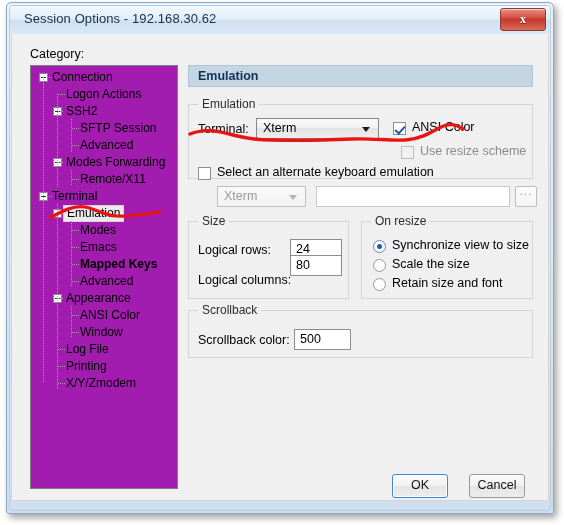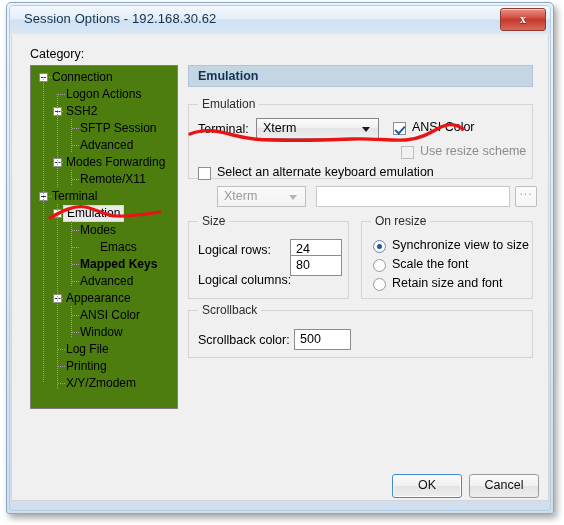--- a/index.html
+++ b/index.html
@@ -87,22 +87,22 @@
     position: absolute;
     left: 18px; top: 13px;
     font-size: 12.5px;
     color: #000000;
   }
 
   
   .tree-panel {
     position: absolute;
     left: 18px; top: 31px;
-    width: 148px; height: 344px;
-    background: #4d7c0f;
+    width: 148px; height: 424px;
+    background: #a21caf;
     border: 1px solid #7e7e7e;
     box-sizing: border-box;
     overflow: hidden;
   }
   .tree {
     position: absolute;
     left: 0; top: 3px;
     width: 100%;
   }
   .tnode {
@@ -321,21 +321,21 @@
     position: absolute;
     left: 19px; top: 0;
     font-size: 12.5px;
     color: #000000;
     white-space: nowrap;
   }
 
   
   .dlg-btn {
     position: absolute;
-    width: 70px; height: 24px;
+    width: 56px; height: 24px;
     border: 1px solid #9a9a9a;
     border-radius: 3px;
     background: linear-gradient(to bottom, #fbfbfb 0%, #f1f1f1 48%, #e3e3e3 50%, #ededed 100%);
     box-sizing: border-box;
     cursor: pointer;
   }
   .dlg-btn span {
     position: absolute;
     left: 0; top: 3px; width: 100%;
     text-align: center;
@@ -400,21 +400,21 @@
               <div class="lbl" style="left: 21px;">Terminal</div>
             </div>
             <div class="tnode sel">
               <div class="expander" style="left: 22px;"></div>
               <div class="lbl" style="left: 35px;">Emulation</div>
             </div>
             <div class="tnode">
               <div class="lbl" style="left: 49px;">Modes</div>
             </div>
             <div class="tnode">
-              <div class="lbl" style="left: 49px; margin-left: 20px;">Emacs</div>
+              <div class="lbl" style="left: 49px;">Emacs</div>
             </div>
             <div class="tnode">
               <div class="lbl" style="left: 49px; font-weight: bold;">Mapped Keys</div>
             </div>
             <div class="tnode">
               <div class="lbl" style="left: 49px;">Advanced</div>
             </div>
             <div class="tnode">
               <div class="expander" style="left: 22px;"></div>
               <div class="lbl" style="left: 35px;">Appearance</div>
@@ -520,21 +520,21 @@
 
       <div class="groupbox" style="left:349px; top:187px; width:172px; height:78px;">
         <div class="gb-title">On resize</div>
       </div>
       <div class="rad-row" style="left:361px; top:204px;">
         <div class="radio on"></div>
         <div class="rad-label">Synchronize view to size</div>
       </div>
       <div class="rad-row" style="left:361px; top:223px;">
         <div class="radio"></div>
-        <div class="rad-label">Scale the font</div>
+        <div class="rad-label">Scale the size</div>
       </div>
       <div class="rad-row" style="left:361px; top:242px;">
         <div class="radio"></div>
         <div class="rad-label">Retain size and font</div>
       </div>
 
       <div class="groupbox" style="left:176px; top:276px; width:345px; height:48px;">
         <div class="gb-title">Scrollback</div>
       </div>
       <div class="fld-label" style="left:186px; top:299px;">Scrollback color:</div>

